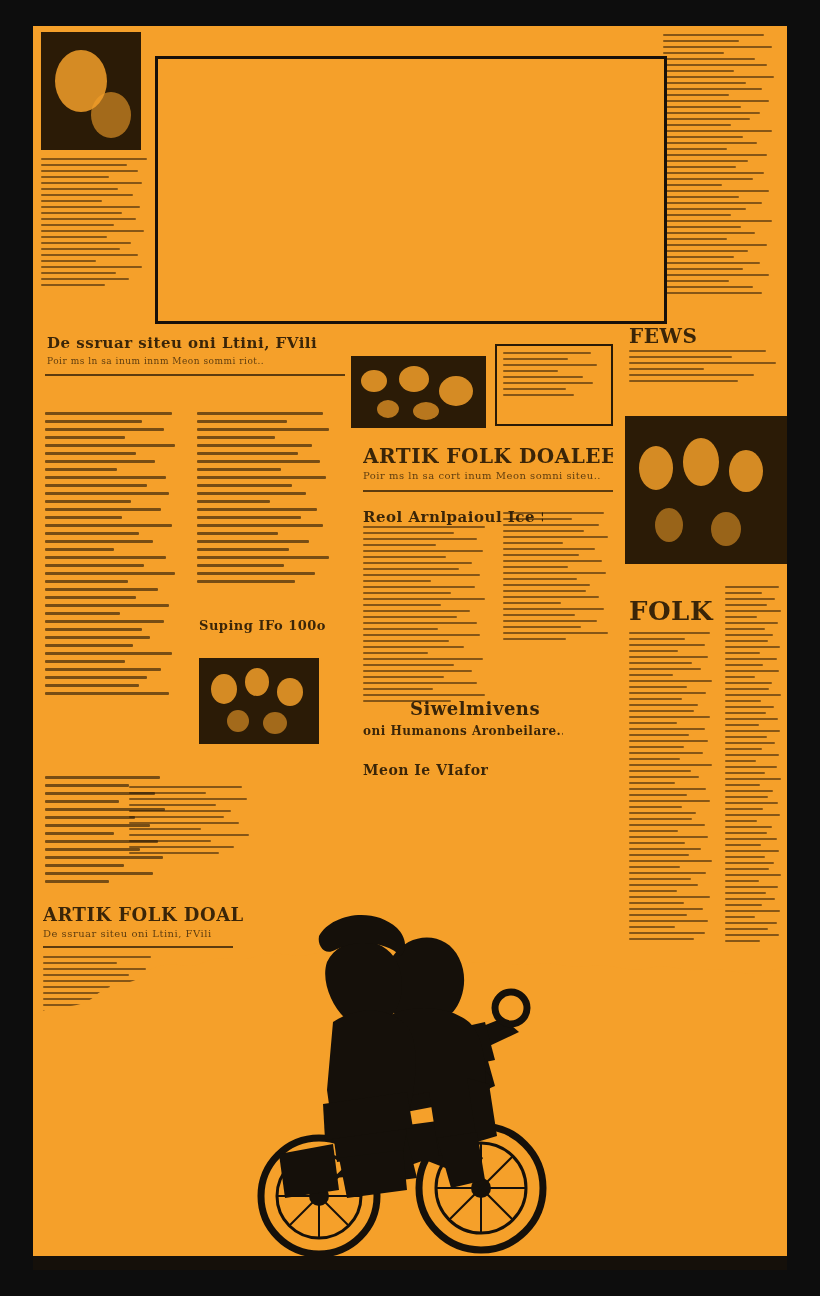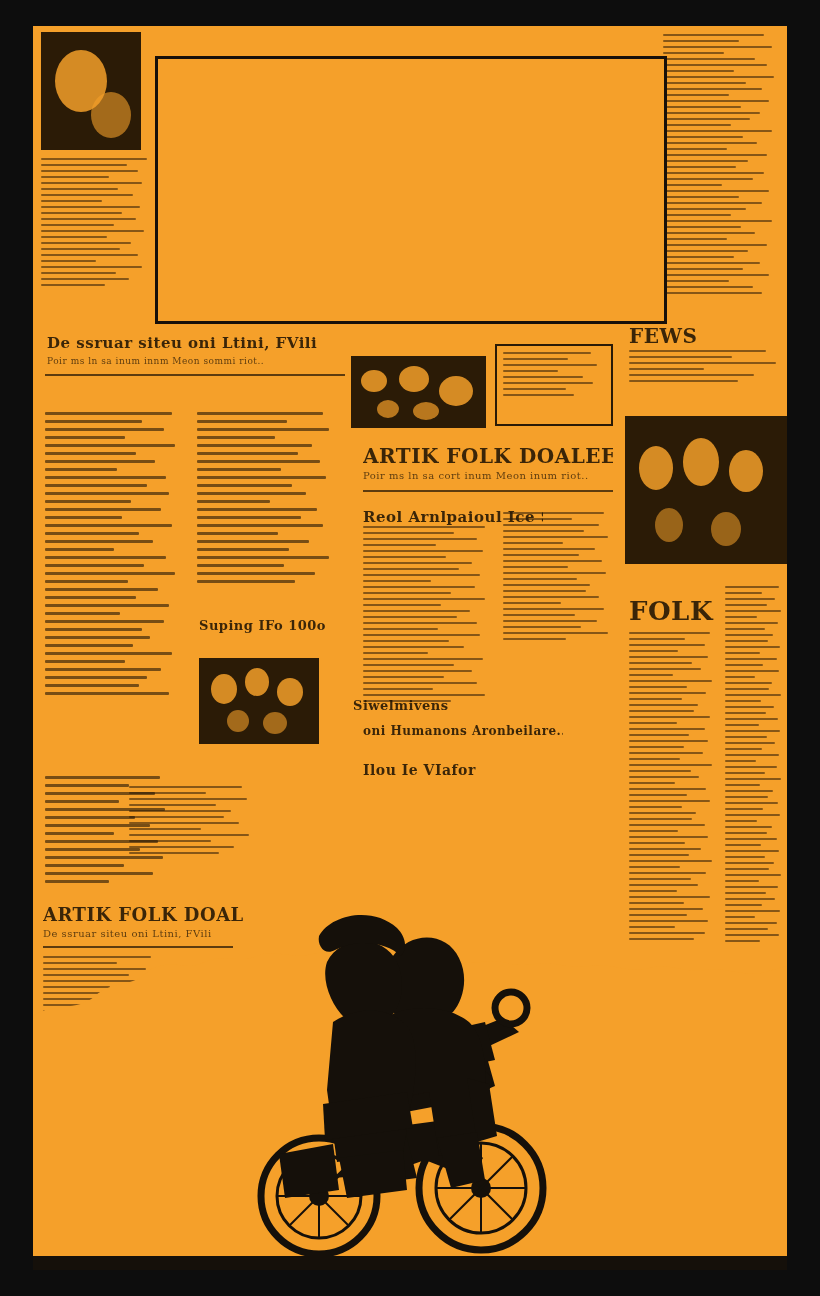--- a/index.html
+++ b/index.html
@@ -288,21 +288,21 @@
             <i style="width:92%"></i>
             <i style="width:54%"></i>
           <i style="width:78%"></i>
             <i style="width:88%"></i>
             <i style="width:62%"></i>
             <i style="width:70%"></i>
         </div>
       </div>
 
       <div class="np-head" style="left:330px; top:418px; width:250px; font-size:20px;">ARTIK FOLK DOALEE</div>
-      <div class="np-head" style="left:330px; top:444px; width:250px; font-size:10px; font-weight:normal; opacity:.7;">Poir ms ln sa cort inum Meon inum riot..</div>
+      <div class="np-head" style="left:330px; top:444px; width:250px; font-size:10px; font-weight:normal; opacity:.7;">Poir ms ln sa cort inum Meon somni siteu..</div>
       <div class="np-rule" style="left:330px; top:464px; width:250px; height:2px;"></div>
 
       <div class="np-photo portraits" style="left:592px; top:390px; width:164px; height:148px;">
         <div class="blob" style="left:14px; top:30px; width:34px; height:44px;"></div>
         <div class="blob" style="left:58px; top:22px; width:36px; height:48px;"></div>
         <div class="blob" style="left:104px; top:34px; width:34px; height:42px;"></div>
         <div class="blob" style="left:30px; top:92px; width:28px; height:34px; opacity:.55;"></div>
         <div class="blob" style="left:86px; top:96px; width:30px; height:34px; opacity:.55;"></div>
       </div>
 
@@ -440,23 +440,23 @@
             <i style="width:52%"></i>
           <i style="width:90%"></i>
             <i style="width:64%"></i>
             <i style="width:84%"></i>
             <i style="width:70%"></i>
           <i style="width:94%"></i>
             <i style="width:56%"></i>
         </div>
       </div>
 
-      <div class="np-head" style="left:320px; top:672px; width:200px; font-size:13px;">Siwelmivens</div>
+      <div class="np-head" style="left:342px; top:672px; width:200px; font-size:18px;text-align:center;">Siwelmivens</div>
       <div class="np-head" style="left:330px; top:698px; width:200px; font-size:12px;">oni Humanons Aronbeilare..</div>
-      <div class="np-head" style="left:330px; top:736px; width:200px; font-size:14px;">Ilou Ie VIafor</div>
+      <div class="np-head" style="left:330px; top:736px; width:200px; font-size:14px;">Meon Ie VIafor</div>
 
       <div class="np-head" style="left:596px; top:570px; width:140px; font-size:26px;">FOLK</div>
       <div class="np-block" style="left:596px; top:606px; width:88px; height:390px;">
         <div class="lines dense">
           <i style="width:92%"></i>
             <i style="width:64%"></i>
             <i style="width:86%"></i>
             <i style="width:56%"></i>
           <i style="width:90%"></i>
             <i style="width:72%"></i>

